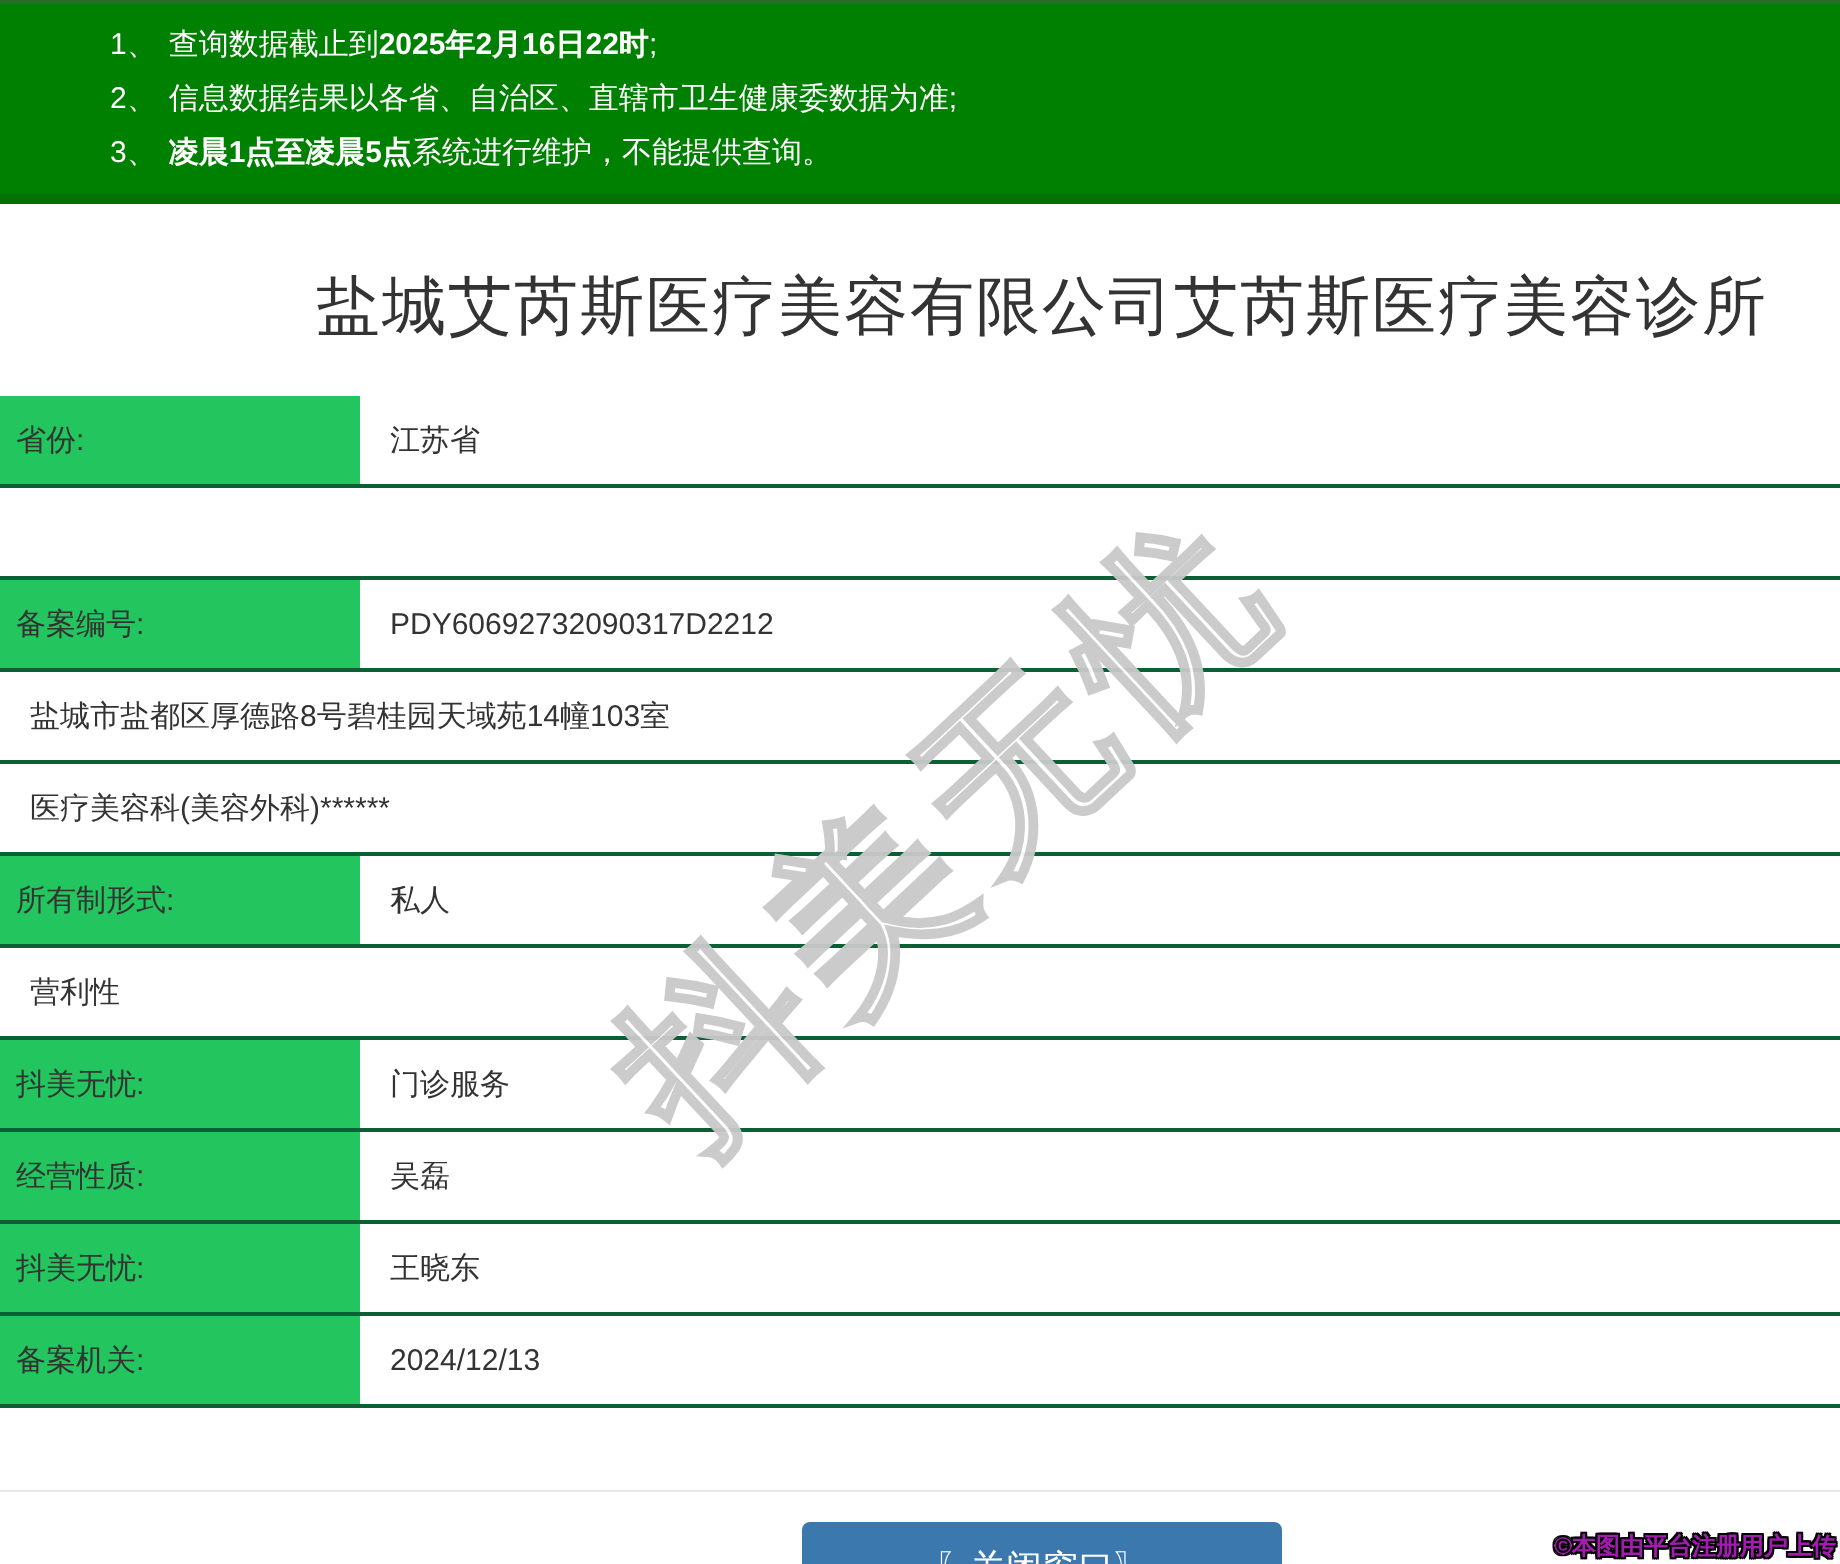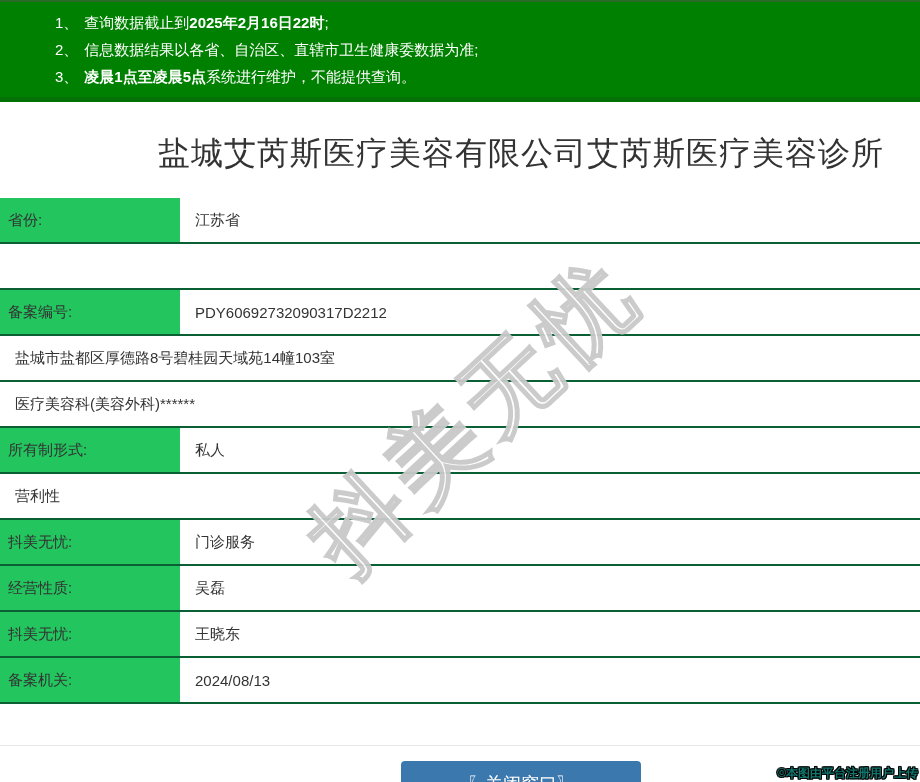--- a/index.html
+++ b/index.html
@@ -96,21 +96,21 @@
     cursor: pointer;
     font-family: inherit;
   }
 
   
   .credit {
     position: fixed;
     right: 2px; bottom: 0;
     font-size: 12px;
     font-weight: bold;
-    color: #0f766e;
+    color: #a21caf;
     text-shadow: -1px -1px 0 #000, 1px -1px 0 #000, -1px 1px 0 #000, 1px 1px 0 #000, 0 1px 0 #000, 0 -1px 0 #000, 1px 0 0 #000, -1px 0 0 #000;
     white-space: nowrap;
   }
 </style>
 </head>
 <body>
 
 <div class="page">
 
   <div class="notice-bar">
@@ -158,21 +158,21 @@
     <div class="record-row">
       <div class="record-label">经营性质:</div>
       <div class="record-value">吴磊</div>
     </div>
     <div class="record-row">
       <div class="record-label">抖美无忧:</div>
       <div class="record-value">王晓东</div>
     </div>
     <div class="record-row">
       <div class="record-label">备案机关:</div>
-      <div class="record-value">2024/08/13</div>
+      <div class="record-value">2024/12/13</div>
     </div>
   </div>
 
   <div class="wm-diagonal">抖美无忧</div>
 
   <hr class="footer-divider">
 
   <button class="close-button">〖关闭窗口〗</button>
 
 </div>

